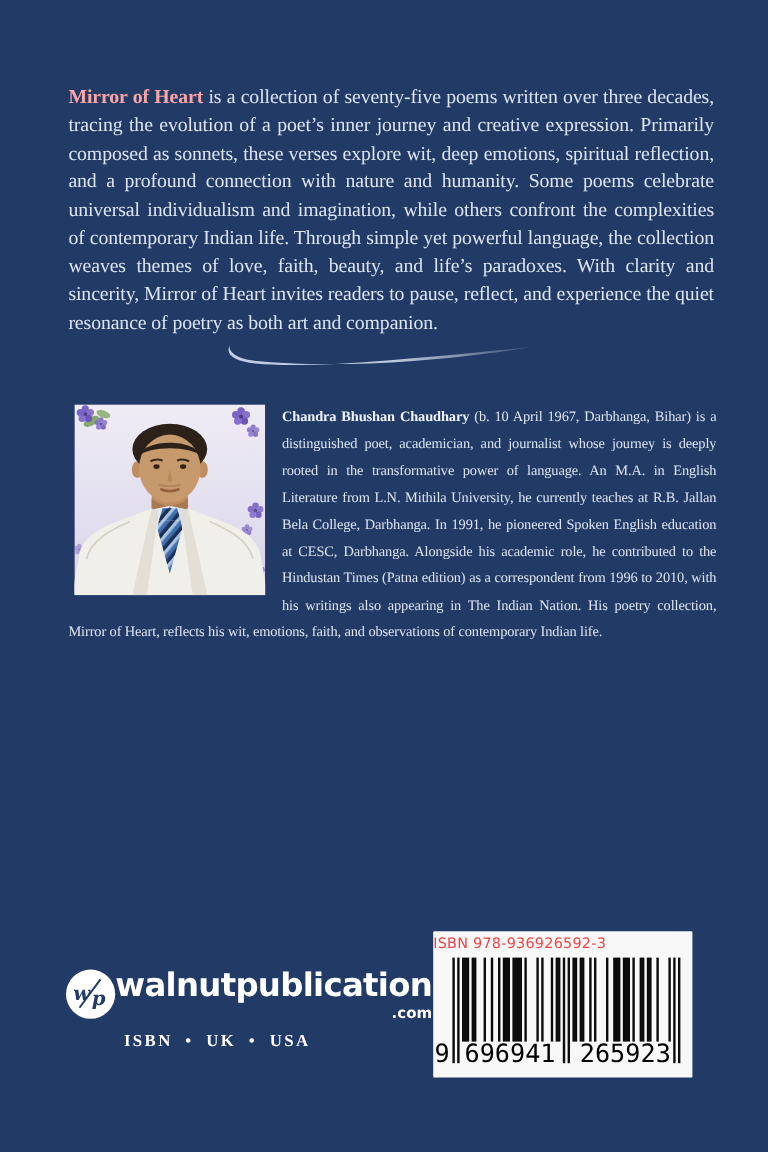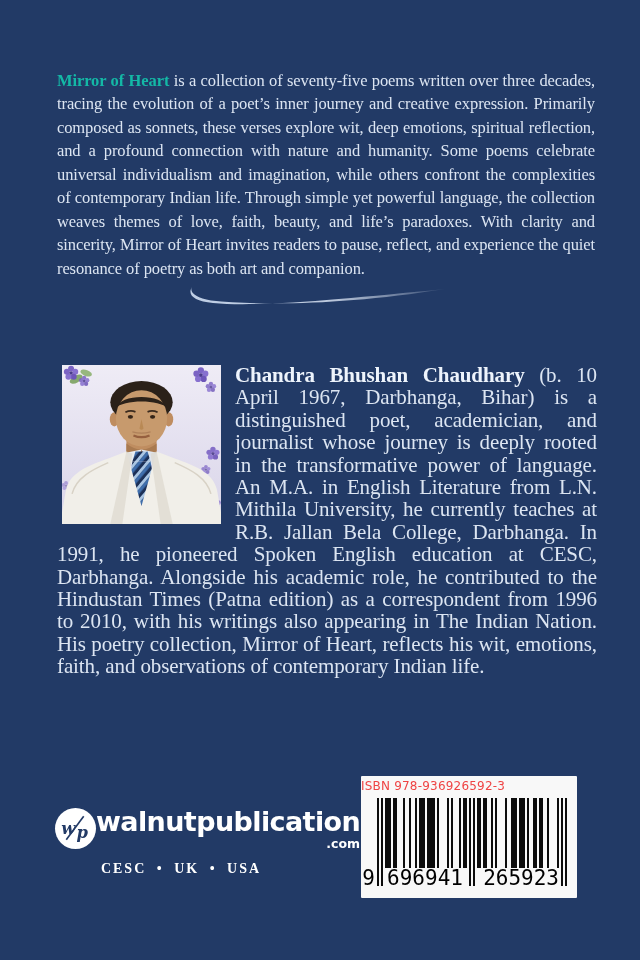--- a/index.html
+++ b/index.html
@@ -10,30 +10,30 @@
     position:relative;overflow:hidden;
   }
   .page{position:absolute;inset:0;}
 
   
   .synopsis{
     position:absolute;left:57px;right:45px;top:52px;
     color:#dce5f2;font-size:16.5px;line-height:23.5px;
     text-align:justify;letter-spacing:-0.1px;
   }
-  .synopsis b{color:#14b8a6;font-weight:700;}
+  .synopsis b{color:#fca5a5;font-weight:700;}
 
   
   .swoosh{position:absolute;left:183px;top:282px;width:268px;height:32px;}
 
   
   .author-section{
     position:absolute;left:57px;right:43px;top:336px;
-    color:#dce5f2;font-size:21px;line-height:22.4px;
-    text-align:justify;letter-spacing:-0.1px;margin-top:28px;
+    color:#dce5f2;font-size:12px;line-height:22.4px;
+    text-align:justify;letter-spacing:-0.1px;
   }
   .author-photo{
     float:left;width:159px;height:159px;
     margin:1px 14px 10px 5px;display:block;
   }
   .author-bio b{color:#eef4fc;font-weight:700;}
 
   
   .publisher{position:absolute;left:55px;top:806px;width:252px;color:#ffffff;}
   .pub-row{display:flex;align-items:flex-start;}
@@ -179,21 +179,21 @@
           <line x1="11" y1="31" x2="28" y2="8" stroke="#223a66" stroke-width="1.6"></line>
           <text x="6" y="25" font-family="DejaVu Serif, serif" font-style="italic" font-weight="bold" font-size="16" fill="#223a66">w</text>
           <text x="21" y="29" font-family="DejaVu Serif, serif" font-style="italic" font-weight="bold" font-size="16" fill="#223a66">p</text>
         </svg>
       </div>
       <div class="pub-stack">
         <div class="pub-wordmark">walnutpublication</div>
         <div class="pub-com">.com</div>
       </div>
     </div>
-    <div class="pub-countries">CESC • UK • USA</div>
+    <div class="pub-countries">ISBN • UK • USA</div>
   </div>
 
   <div class="barcode-box">
     <div class="isbn-label">ISBN 978-936926592-3</div>
     <div class="bars">
         <div class="bar guard" style="left: 0px; width: 2px;"></div>
         <div class="bar guard" style="left: 4px; width: 2px;"></div>
         <div class="bar" style="left: 8px; width: 6px;"></div>
         <div class="bar" style="left: 16px; width: 4px;"></div>
         <div class="bar" style="left: 26px; width: 2px;"></div>

